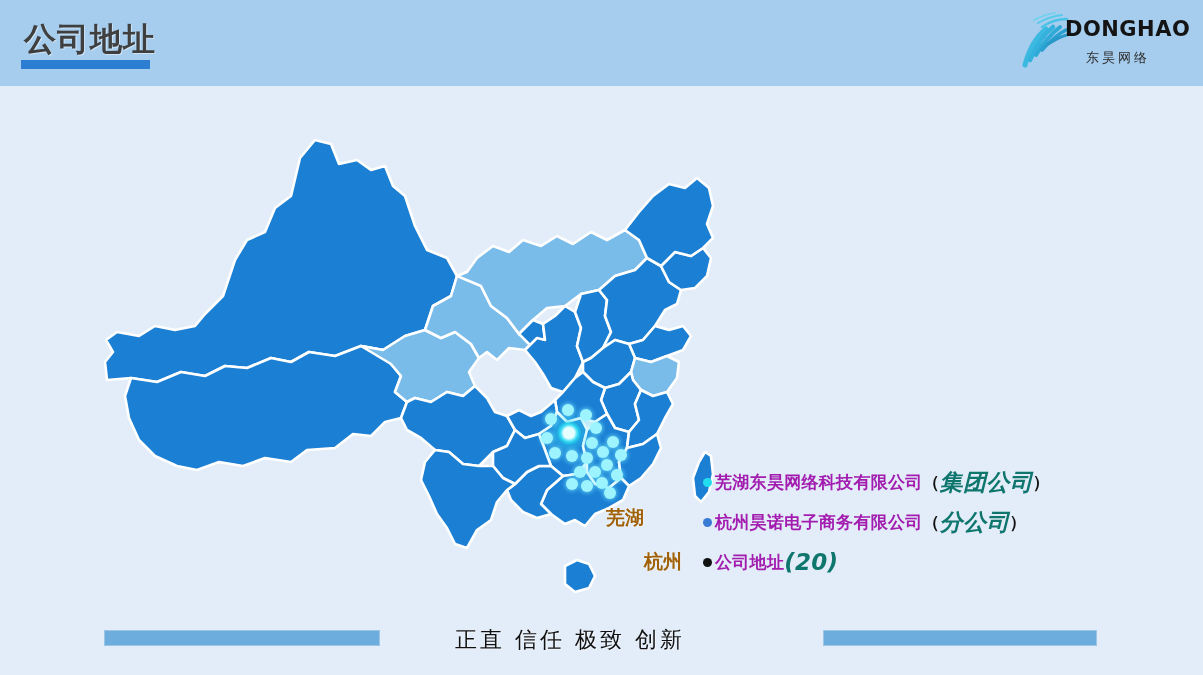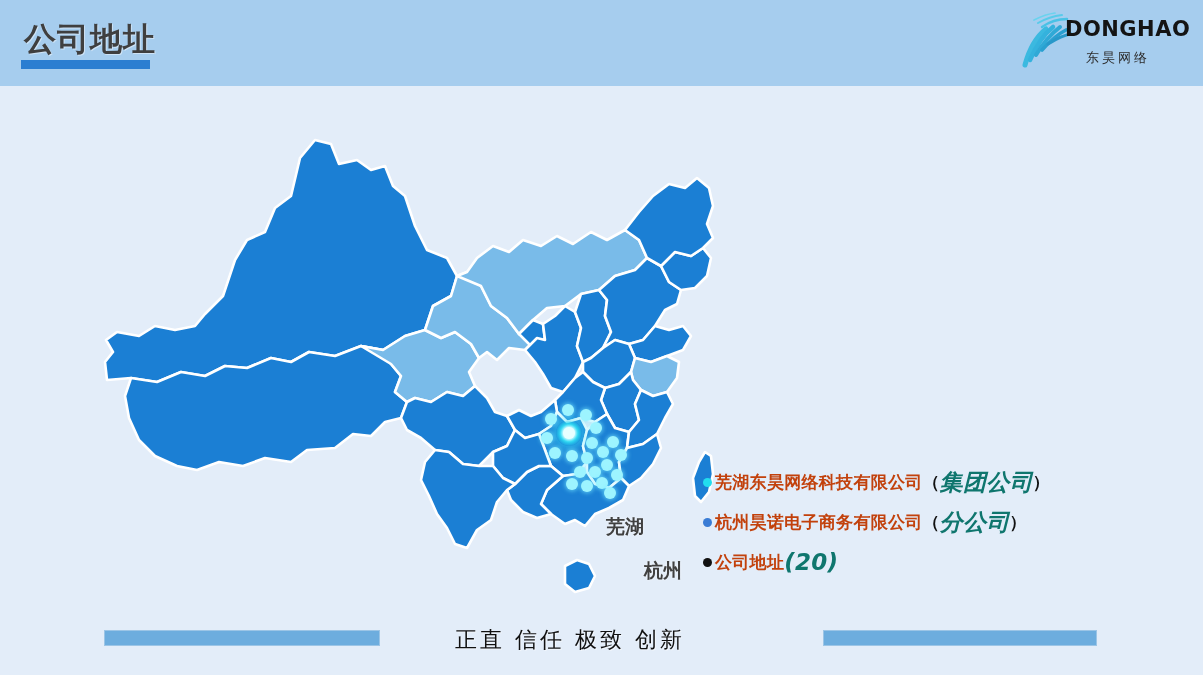--- a/index.html
+++ b/index.html
@@ -84,24 +84,23 @@
     top: 100px;
     width: 620px;
     height: 510px;
   }
   .map-svg { display: block; width: 620px; height: 510px; }
   
   .city-label {
     position: absolute;
     font-size: 19px;
     font-weight: bold;
-    color: #404040;
+    color: #a16207;
     white-space: nowrap;
     text-shadow: 0 0 3px rgba(255,255,255,0.55);
-    margin-top: 9px;
   }
   .city-wuhu { left: 511px; top: 405px; }
   .city-hangzhou { left: 549px; top: 449px; }
   .marker-main {
     position: absolute;
     left: 556px;
     top: 420px;
     width: 26px;
     height: 26px;
     border-radius: 50%;
@@ -140,21 +139,21 @@
   .legend-bullet {
     width: 9px;
     height: 9px;
     border-radius: 50%;
     margin-right: 3px;
     flex: 0 0 auto;
   }
   .legend-text {
     font-size: 17px;
     font-weight: bold;
-    color: #c2410c;
+    color: #a21caf;
     letter-spacing: 0.3px;
   }
   .legend-tag {
     font-size: 23px;
     font-weight: bold;
     color: #0f766e;
     letter-spacing: 0.3px;
     font-style: italic;
   }
   .legend-paren {

